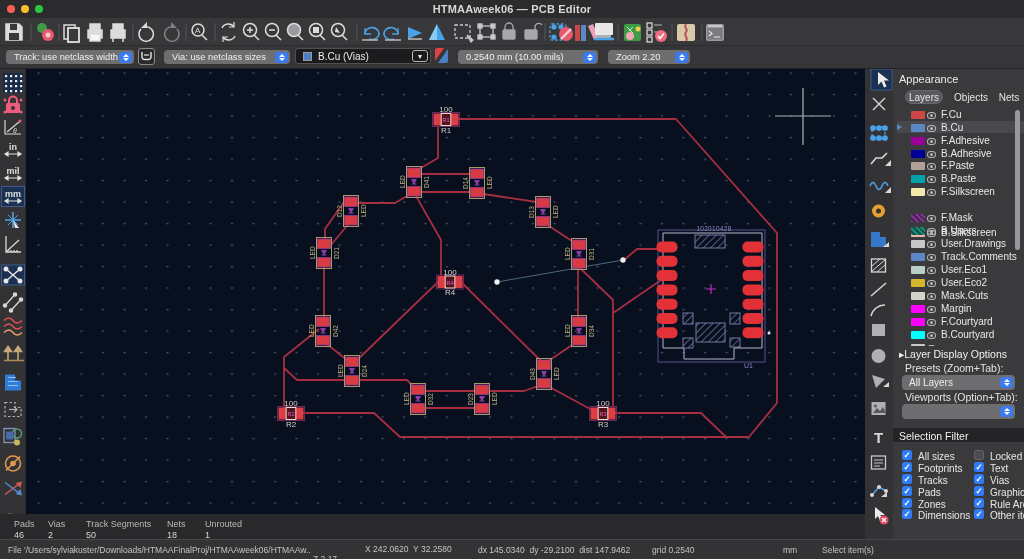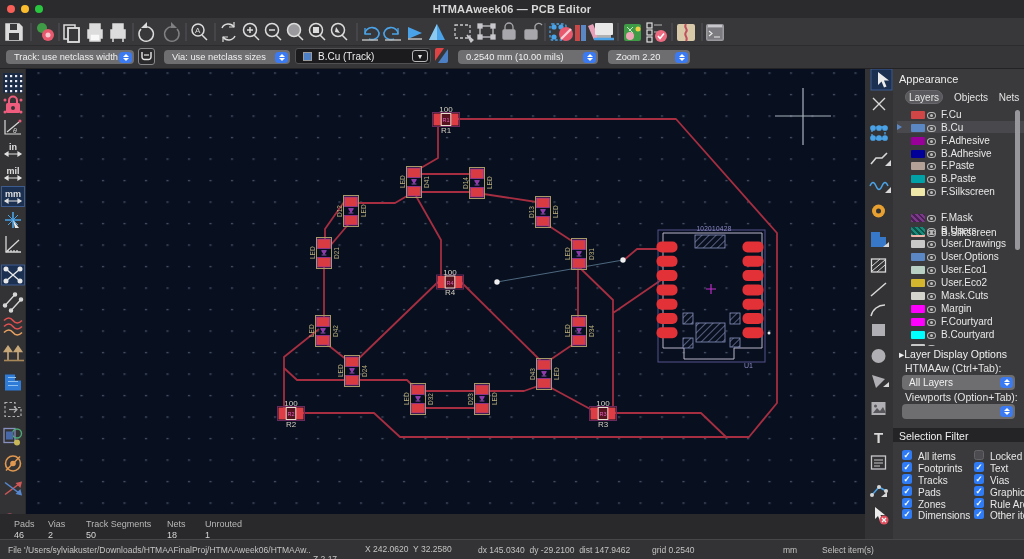--- a/index.html
+++ b/index.html
@@ -164,21 +164,21 @@
   </div>
   <div id="toolbar2" class="abs">
     <div class="pill" style="left:6px; width:128px;">Track: use netclass width<span class="stepper" style="right:2px;"></span></div>
     <div class="abs" style="left:138px; top:2px; width:17px; height:17px; border:1px solid #8a8a8d; border-radius:3px; background:#2a2a2c;"><svg width="15" height="15" viewBox="0 0 15 15">
           <path d="M3 3 v5 a2.5 2.5 0 0 0 2.5 2.5 h4 A2.5 2.5 0 0 0 12 8 V3" fill="none" stroke="#e8e8e8" stroke-width="1.4"></path>
           <path d="M5 6 h5" stroke="#e8e8e8" stroke-width="1.2"></path>
         </svg></div>
     <div class="pill" style="left:164px; width:126px;">Via: use netclass sizes<span class="stepper" style="right:2px;"></span></div>
     <div class="abs" style="left:295px; top:1.5px; width:136px; height:16px; background:#1b1b1d; border:1px solid #505053; border-radius:3px;">
       <div class="abs" style="left:7px; top:3.5px; width:9px; height:9px; background:#4d7fc4; border:1px solid #9a9a9a;"></div>
-      <div class="abs" style="left:22px; top:2px; font-size:10px; color:#ececec;">B.Cu (Track)</div>
+      <div class="abs" style="left:22px; top:2px; font-size:10px; color:#ececec;">B.Cu (Vias)</div>
       <div class="abs" style="right:2px; top:1px; width:16px; height:12px; border:1px solid #b8b8b8; border-radius:3px; color:#e8e8e8; font-size:8px; text-align:center; line-height:11px;">▾</div>
     </div>
     <div class="abs" style="left:435px; top:2px; width:13px; height:15px; overflow:hidden; border-radius:2px;"><svg width="13" height="15">
           <path d="M0 0 H9 L0 13 Z" fill="#e04343"></path>
           <path d="M13 15 H3 L13 1 Z" fill="#4d7fc4"></path>
         </svg></div>
     <div class="pill" style="left:458px; width:140px;">0.2540 mm (10.00 mils)<span class="stepper" style="right:2px;"></span></div>
     <div class="pill" style="left:608px; width:82px;">Zoom 2.20<span class="stepper" style="right:2px;"></span></div>
   </div>
   <div id="lefttb" class="abs">
@@ -557,21 +557,21 @@
         <span class="lbl">B.Users</span>
       </div>
     <div class="lrow" style="top:169px;">
         <span class="sw" style="background:#c8c8c8"></span>
         <span class="eye"></span>
         <span class="lbl">User.Drawings</span>
       </div>
     <div class="lrow" style="top:182px;">
         <span class="sw" style="background:#5b87c5"></span>
         <span class="eye"></span>
-        <span class="lbl">User.Options</span>
+        <span class="lbl">Track.Comments</span>
       </div>
     <div class="lrow" style="top:195px;">
         <span class="sw" style="background:#b8cfc4"></span>
         <span class="eye"></span>
         <span class="lbl">User.Eco1</span>
       </div>
     <div class="lrow" style="top:208px;">
         <span class="sw" style="background:#d4b52e"></span>
         <span class="eye"></span>
         <span class="lbl">User.Eco2</span>
@@ -596,30 +596,30 @@
         <span class="eye"></span>
         <span class="lbl">B.Courtyard</span>
       </div>
     <div class="lrow" style="top:273px;">
         <span class="sw" style="background:#c8c8c8"></span>
         <span class="eye"></span>
       </div>
     <div class="abs" style="left:122px; top:41px; width:5px; height:140px; background:#98989c; border-radius:2.5px;"></div>
     <div class="abs" style="left:0px; top:277px; width:131px; height:16px; background:#3a3a3c;"></div>
     <div class="abs" style="left:6px; top:279px; font-size:10.5px; color:#f0f0f0;">▸Layer Display Options</div>
-    <div class="abs" style="left:12px; top:293px; font-size:10.5px;">HTMAAw (Ctrl+Tab):</div>
+    <div class="abs" style="left:12px; top:293px; font-size:10.5px;">Presets (Zoom+Tab):</div>
     <div class="abs" style="left:9px; top:306px; width:113px; height:15px; background:#6e6e71; border-radius:4px; font-size:10px; color:#f0f0f0; line-height:15px; padding-left:7px;">All Layers<span class="stepper" style="right:2px; top:2px;"></span></div>
     <div class="abs" style="left:12px; top:322px; font-size:10.5px;">Viewports (Option+Tab):</div>
     <div class="abs" style="left:9px; top:335px; width:113px; height:15px; background:#6e6e71; border-radius:4px;">
         <span class="stepper" style="right:2px; top:2px;"></span>
       </div>
     <div class="abs" style="left:0px; top:359px; width:131px; height:14px; background:#242427;"></div>
     <div class="abs" style="left:6px; top:361px; font-size:10.5px; color:#f0f0f0;">Selection Filter</div>
     <div class="cb" style="left:9px; top:381px;">✓</div>
-      <div class="cblabel" style="left:25px; top:382px;">All items</div>
+      <div class="cblabel" style="left:25px; top:382px;">All sizes</div>
     <div class="abs" style="left:81px; top:381px; width:10px; height:10px; background:#4c4c50; border:1px solid #636367; border-radius:2.5px;"></div>
       <div class="cblabel" style="left:97px; top:382px;">Locked items</div>
     <div class="cb" style="left:9px; top:393px;">✓</div>
       <div class="cblabel" style="left:25px; top:394px;">Footprints</div>
     <div class="cb" style="left:81px; top:393px;">✓</div>
       <div class="cblabel" style="left:97px; top:394px;">Text</div>
     <div class="cb" style="left:9px; top:405px;">✓</div>
       <div class="cblabel" style="left:25px; top:406px;">Tracks</div>
     <div class="cb" style="left:81px; top:405px;">✓</div>
       <div class="cblabel" style="left:97px; top:406px;">Vias</div>

